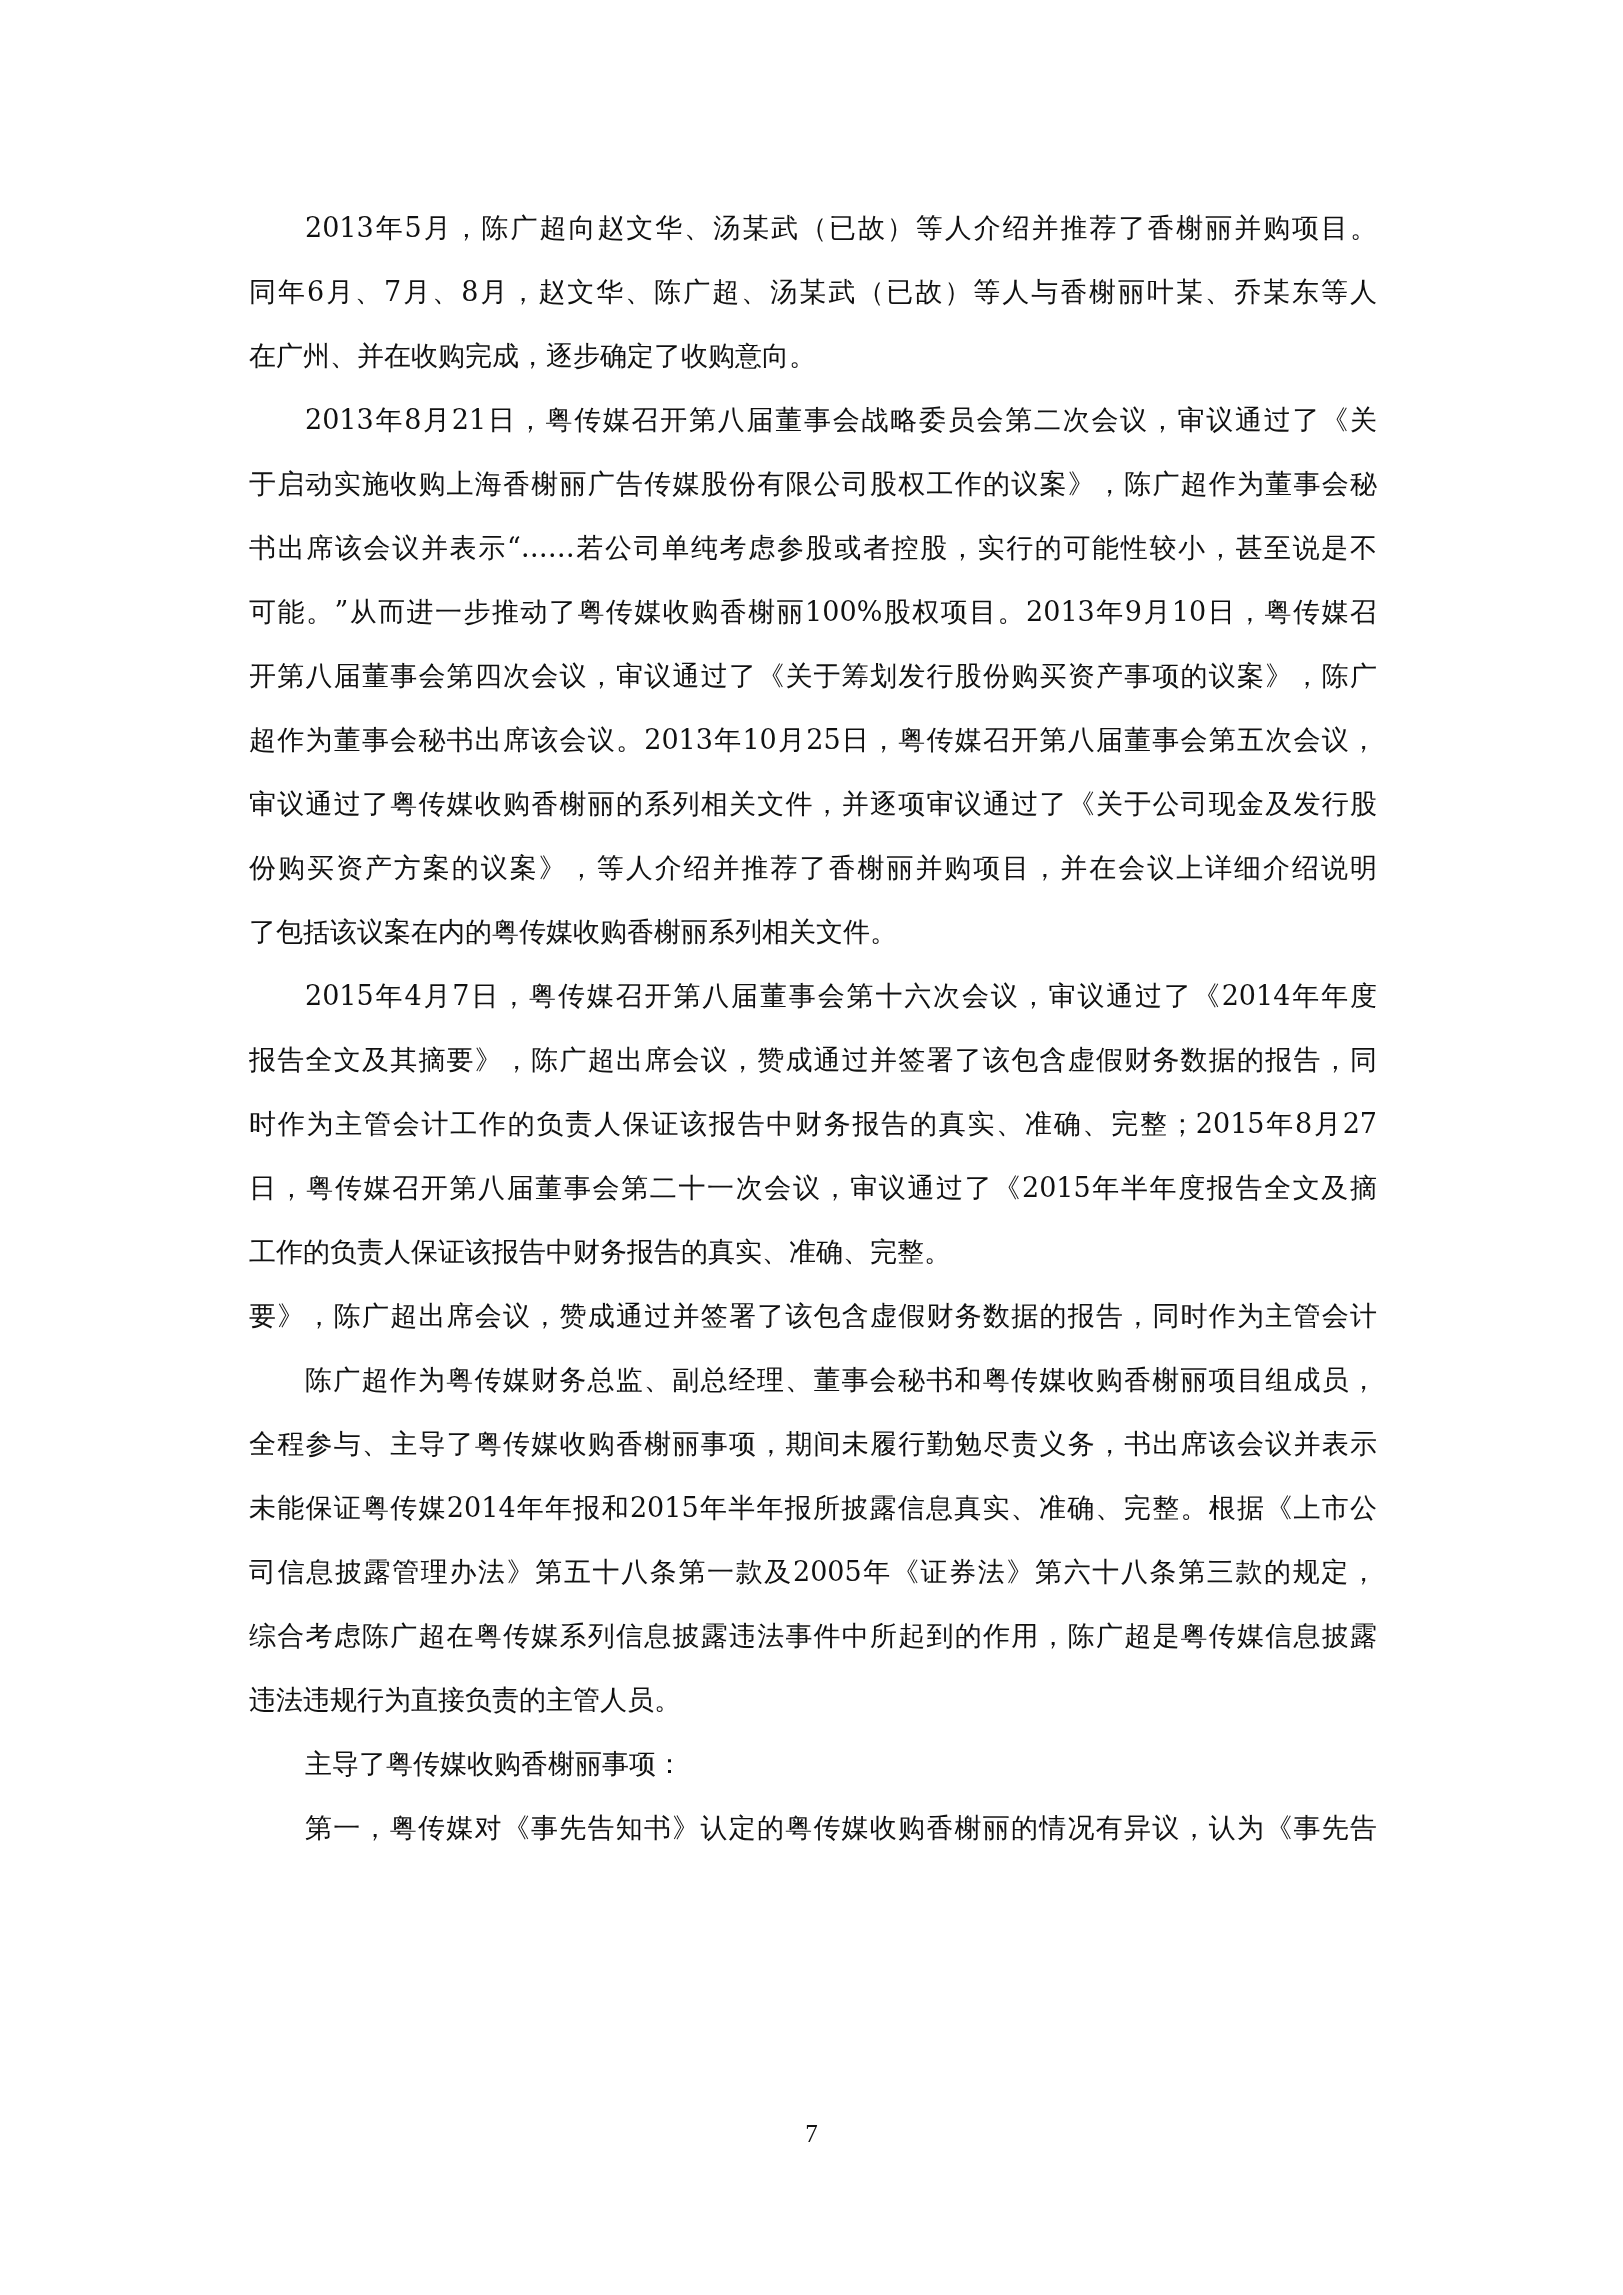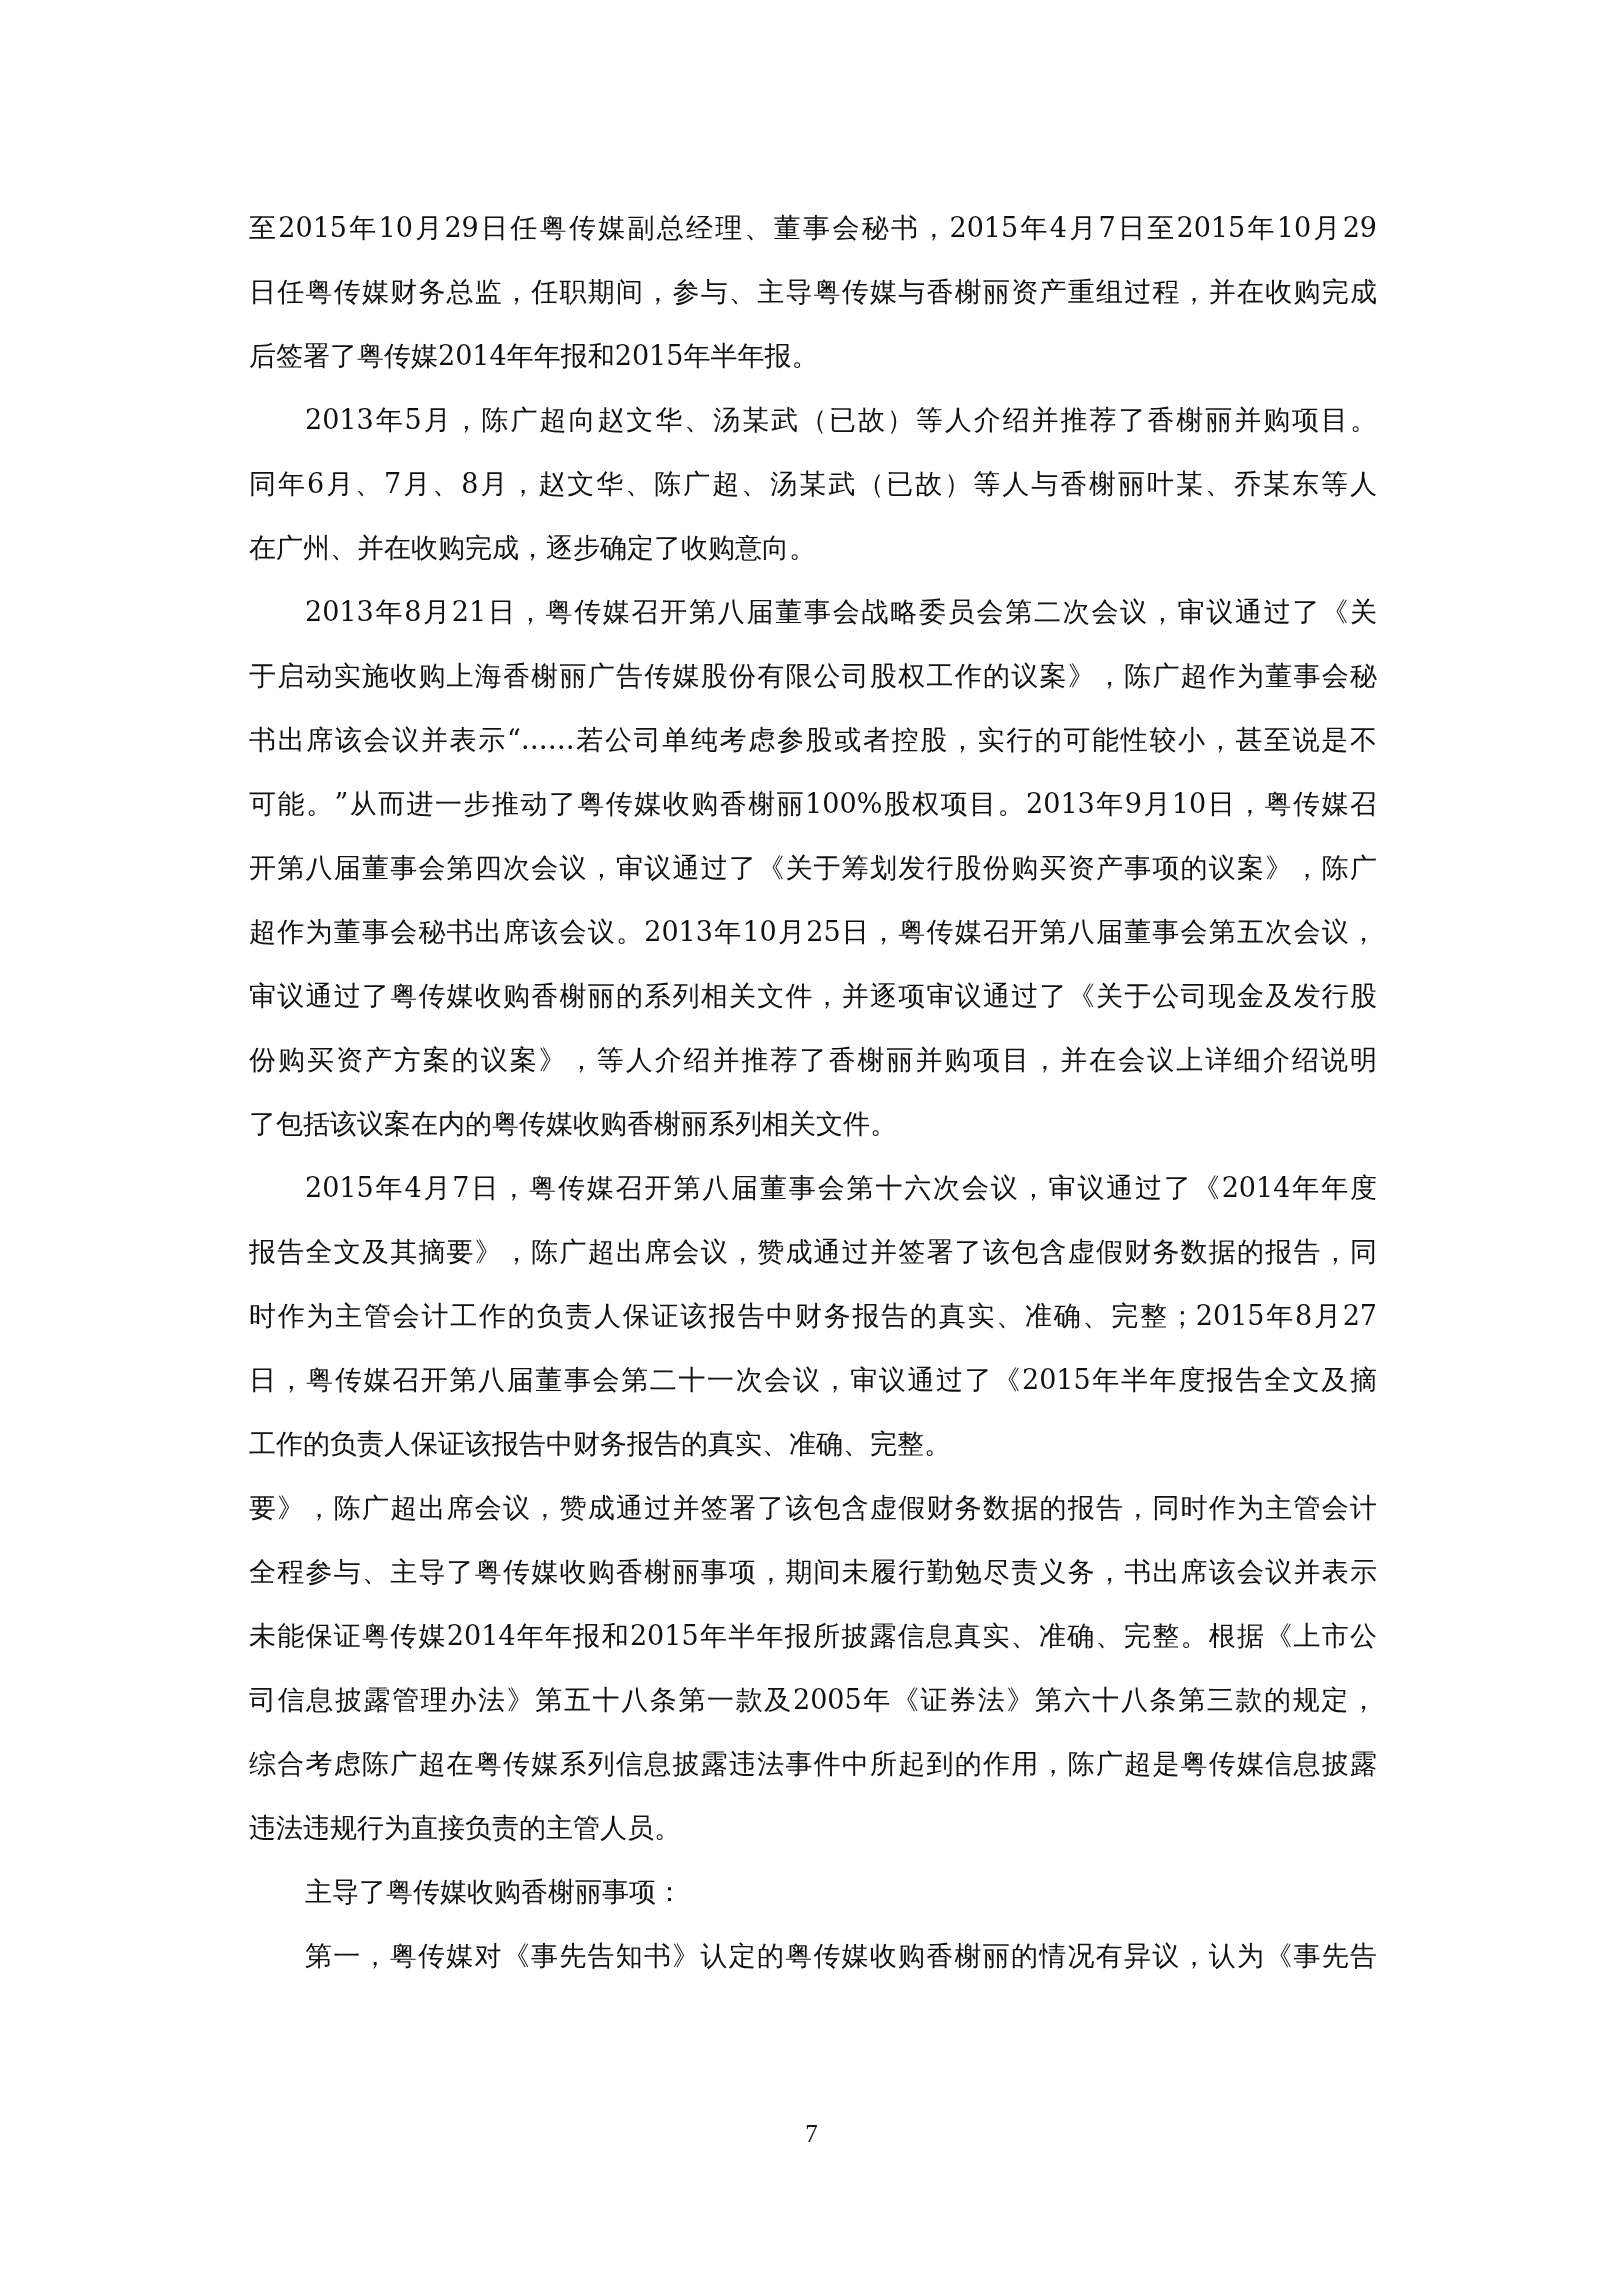--- a/index.html
+++ b/index.html
@@ -27,25 +27,20 @@
     text-align: center; font-family: "Liberation Serif", serif;
     font-size: 25px; color: #111111;
   }
 </style>
 </head>
 <body>
 
 <div class="page">
   <div class="body-text">
 
-    <div>
-      <div class="line">至2015年10月29日任粤传媒副总经理、董事会秘书，2015年4月7日至2015年10月29</div>
-      <div class="line">日任粤传媒财务总监，任职期间，参与、主导粤传媒与香榭丽资产重组过程，并在收购完成</div>
-      <div class="line last">后签署了粤传媒2014年年报和2015年半年报。</div>
-    </div>
 
     <div>
       <div class="line indent">2013年5月，陈广超向赵文华、汤某武（已故）等人介绍并推荐了香榭丽并购项目。</div>
       <div class="line">同年6月、7月、8月，赵文华、陈广超、汤某武（已故）等人与香榭丽叶某、乔某东等人</div>
       <div class="line last">在广州、并在收购完成，逐步确定了收购意向。</div>
     </div>
 
     <div>
       <div class="line indent">2013年8月21日，粤传媒召开第八届董事会战略委员会第二次会议，审议通过了《关</div>
       <div class="line">于启动实施收购上海香榭丽广告传媒股份有限公司股权工作的议案》，陈广超作为董事会秘</div>
@@ -61,20 +56,21 @@
     <div>
       <div class="line indent">2015年4月7日，粤传媒召开第八届董事会第十六次会议，审议通过了《2014年年度</div>
       <div class="line">报告全文及其摘要》，陈广超出席会议，赞成通过并签署了该包含虚假财务数据的报告，同</div>
       <div class="line">时作为主管会计工作的负责人保证该报告中财务报告的真实、准确、完整；2015年8月27</div>
       <div class="line">日，粤传媒召开第八届董事会第二十一次会议，审议通过了《2015年半年度报告全文及摘</div>
       <div class="line last">工作的负责人保证该报告中财务报告的真实、准确、完整。</div>
       <div class="line">要》，陈广超出席会议，赞成通过并签署了该包含虚假财务数据的报告，同时作为主管会计</div>
     </div>
 
     <div>
+      <div class="line indent">陈广超作为粤传媒财务总监、副总经理、董事会秘书和粤传媒收购香榭丽项目组成员，</div>
       <div class="line">全程参与、主导了粤传媒收购香榭丽事项，期间未履行勤勉尽责义务，书出席该会议并表示</div>
       <div class="line">未能保证粤传媒2014年年报和2015年半年报所披露信息真实、准确、完整。根据《上市公</div>
       <div class="line">司信息披露管理办法》第五十八条第一款及2005年《证券法》第六十八条第三款的规定，</div>
       <div class="line">综合考虑陈广超在粤传媒系列信息披露违法事件中所起到的作用，陈广超是粤传媒信息披露</div>
       <div class="line last">违法违规行为直接负责的主管人员。</div>
     </div>
 
     <div>
       <div class="line indent last">主导了粤传媒收购香榭丽事项：</div>
     </div>

